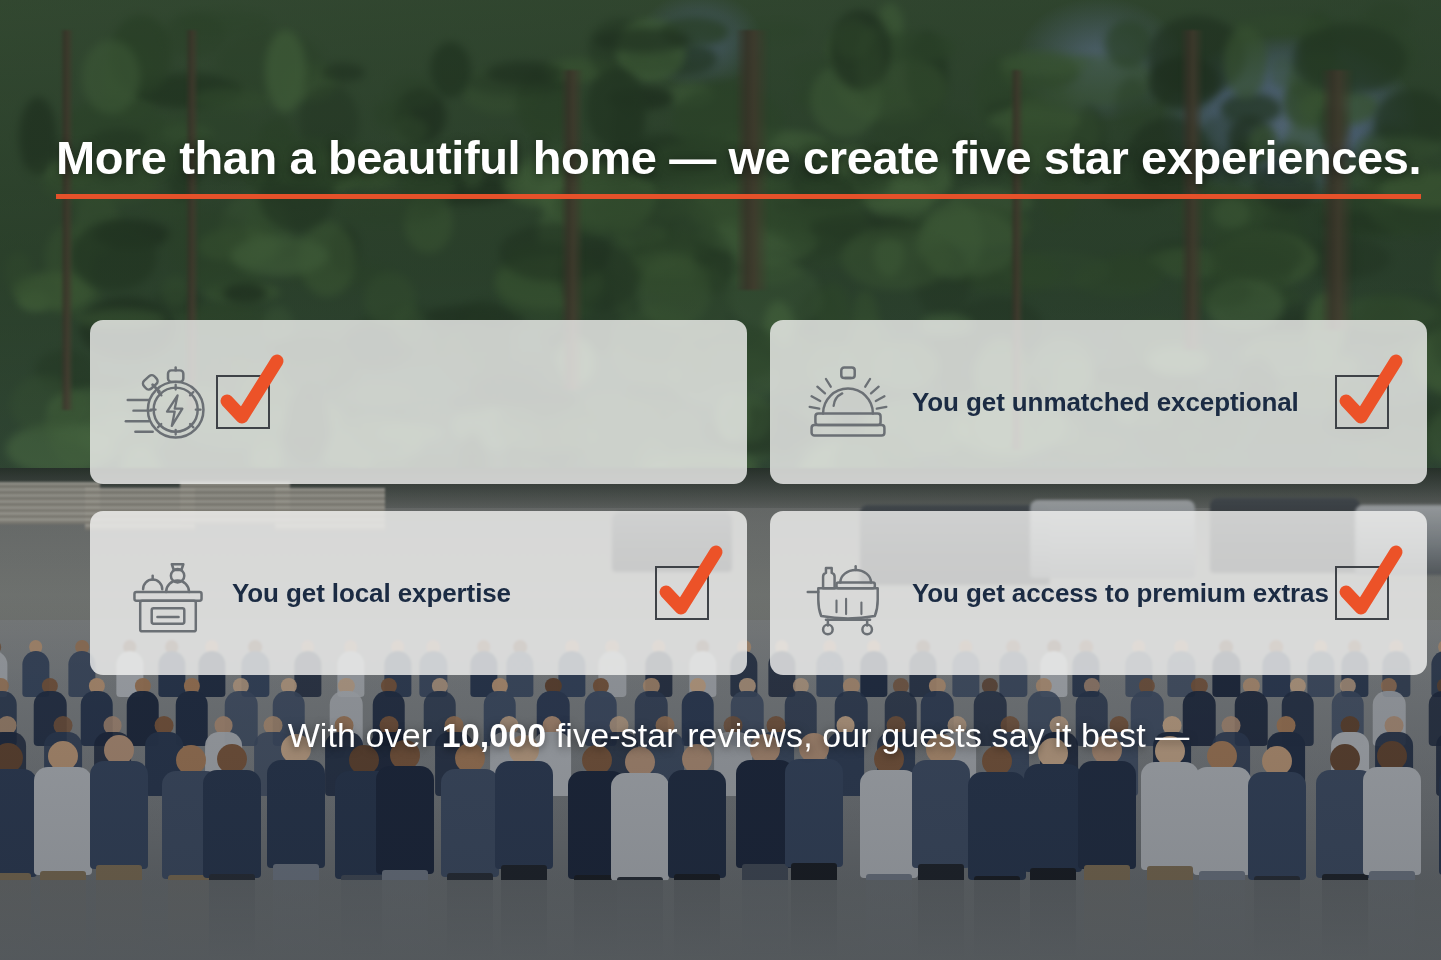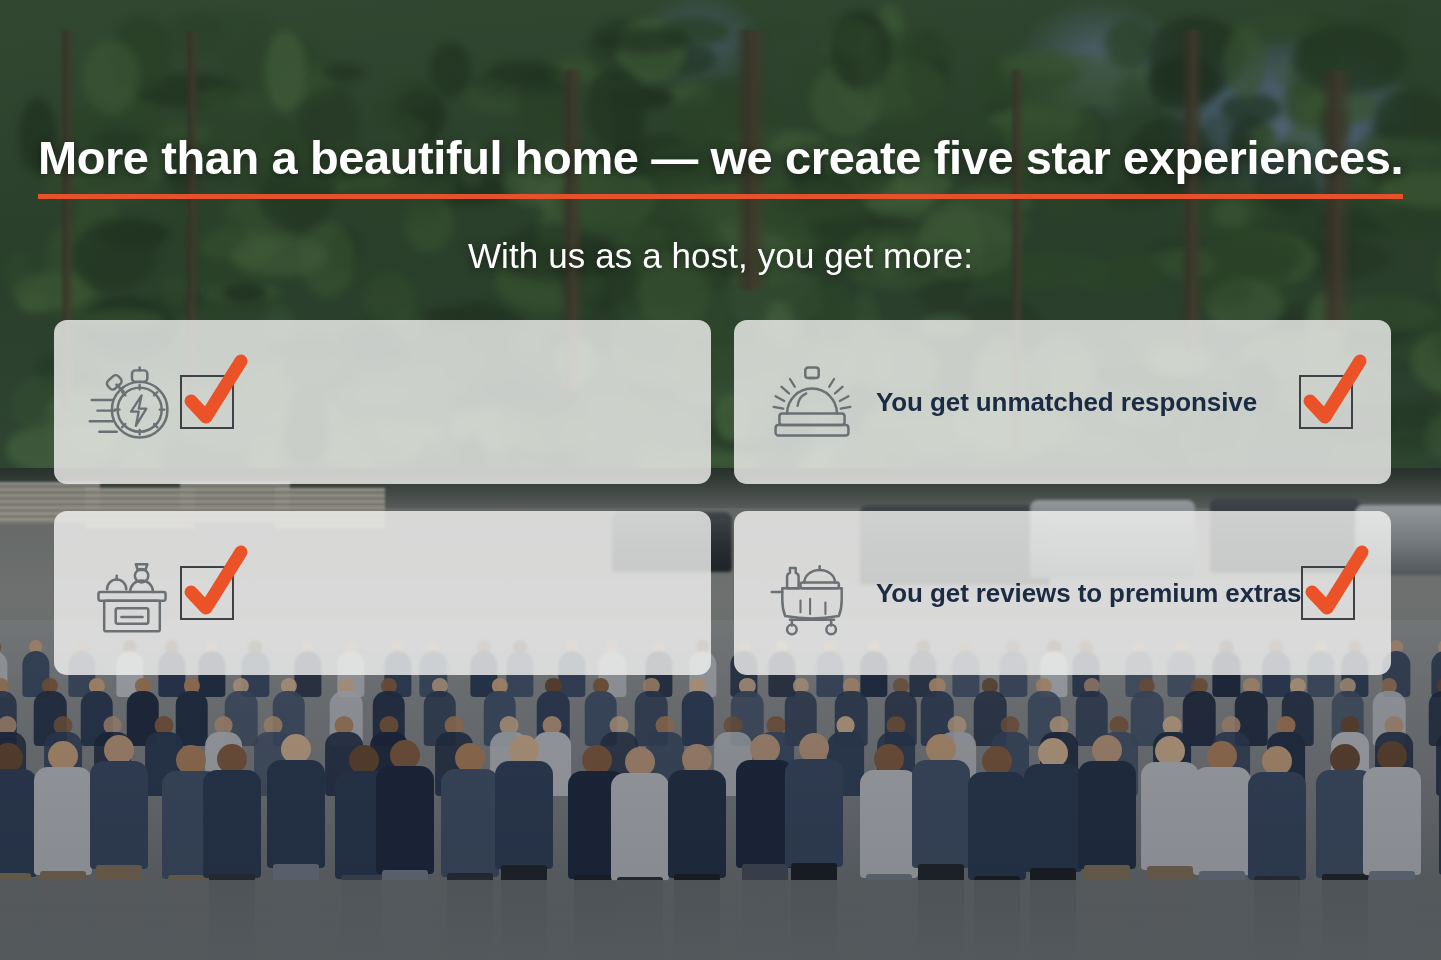--- a/index.html
+++ b/index.html
@@ -98,21 +98,21 @@
     position: absolute; inset: 0;
     background: linear-gradient(180deg,
         rgba(14,22,18,0.42) 0%,
         rgba(14,22,18,0.40) 28%,
         rgba(20,26,30,0.30) 48%,
         rgba(22,28,34,0.30) 70%,
         rgba(18,24,30,0.38) 100%);
   }
 
   
-  .content { position: absolute; inset: 0; }
+  .content { position: absolute; inset: 0; margin-left: 36px; }
 
   .headline-wrap {
     position: absolute;
     left: 0; right: 0; top: 132px;
     text-align: center;
   }
   .headline {
     display: inline-block;
     color: #ffffff;
     font-size: 47px;
@@ -1150,21 +1150,20 @@
     <div class="ground"></div>
     <div class="scrim"></div>
   </div>
 
   <div class="content">
 
     <div class="headline-wrap">
       <h1 class="headline">More than a beautiful home — we create five star experiences.</h1>
     </div>
 
-    <div class="subhead">With us as a host, you get more:</div>
 
     <div class="cards">
 
       <div class="card">
         <div class="card-icon">
           <svg viewBox="0 0 96 96" width="92" height="92" fill="none" stroke="#6b7075" stroke-width="2.6" stroke-linecap="round" stroke-linejoin="round">
             <circle cx="56" cy="56" r="29"></circle>
             <circle cx="56" cy="56" r="23"></circle>
             <rect x="48" y="15" width="16" height="12" rx="3.5"></rect>
             <path d="M52 27 h8"></path>
@@ -1211,21 +1210,21 @@
               <path d="M10 42 l9 5"></path>
               <path d="M8 53 l10 2"></path>
               <path d="M25 24 l5 8"></path>
               <path d="M80 32 l-8 7"></path>
               <path d="M86 42 l-9 5"></path>
               <path d="M88 53 l-10 2"></path>
               <path d="M71 24 l-5 8"></path>
             </g>
           </svg>
         </div>
-        <div class="card-label">You get unmatched responsive</div>
+        <div class="card-label">You get unmatched exceptional</div>
         <div class="checkbox">
           <svg viewBox="0 0 74 80">
             <path d="M14 46 L29 62 L64 6" fill="none" stroke="#ec5228" stroke-width="13" stroke-linecap="round" stroke-linejoin="round"></path>
           </svg>
         </div>
       </div>
 
       <div class="card">
         <div class="card-icon">
           <svg viewBox="0 0 96 96" width="92" height="92" fill="none" stroke="#6b7075" stroke-width="2.6" stroke-linecap="round" stroke-linejoin="round">
@@ -1233,20 +1232,21 @@
             <circle cx="58" cy="30" r="7"></circle>
             <path d="M46 47 a12 12 0 0 1 24 0"></path>
             <path d="M22 44 a10 10 0 0 1 20 0"></path>
             <path d="M32 34 v-4"></path>
             <rect x="13" y="47" width="70" height="9" rx="2"></rect>
             <rect x="19" y="56" width="58" height="32" rx="2"></rect>
             <rect x="31" y="64" width="34" height="16" rx="2"></rect>
             <path d="M37 73 h22"></path>
           </svg>
         </div>
+        <div class="card-label">You get local expertise</div>
         <div class="checkbox">
           <svg viewBox="0 0 74 80">
             <path d="M14 46 L29 62 L64 6" fill="none" stroke="#ec5228" stroke-width="13" stroke-linecap="round" stroke-linejoin="round"></path>
           </svg>
         </div>
       </div>
 
       <div class="card">
         <div class="card-icon">
           <svg viewBox="0 0 96 96" width="92" height="92" fill="none" stroke="#6b7075" stroke-width="2.6" stroke-linecap="round" stroke-linejoin="round">
@@ -1262,27 +1262,28 @@
             <path d="M36 56 v12" stroke-width="2.2"></path>
             <path d="M46 54 v16" stroke-width="2.2"></path>
             <path d="M62 58 v12" stroke-width="2.2"></path>
             <path d="M25 76 h46"></path>
             <path d="M27 76 v6"></path>
             <path d="M68 76 v6"></path>
             <circle cx="27" cy="86" r="5"></circle>
             <circle cx="68" cy="86" r="5"></circle>
           </svg>
         </div>
-        <div class="card-label">You get reviews to premium extras</div>
+        <div class="card-label">You get access to premium extras</div>
         <div class="checkbox">
           <svg viewBox="0 0 74 80">
             <path d="M14 46 L29 62 L64 6" fill="none" stroke="#ec5228" stroke-width="13" stroke-linecap="round" stroke-linejoin="round"></path>
           </svg>
         </div>
       </div>
 
     </div>
 
     <div class="footer-text">
+      <div><span>With over </span><b>10,000</b><span> five-star reviews, our guests say it best —</span></div>
     </div>
 
   </div>
 </div>
 
 </body></html>

